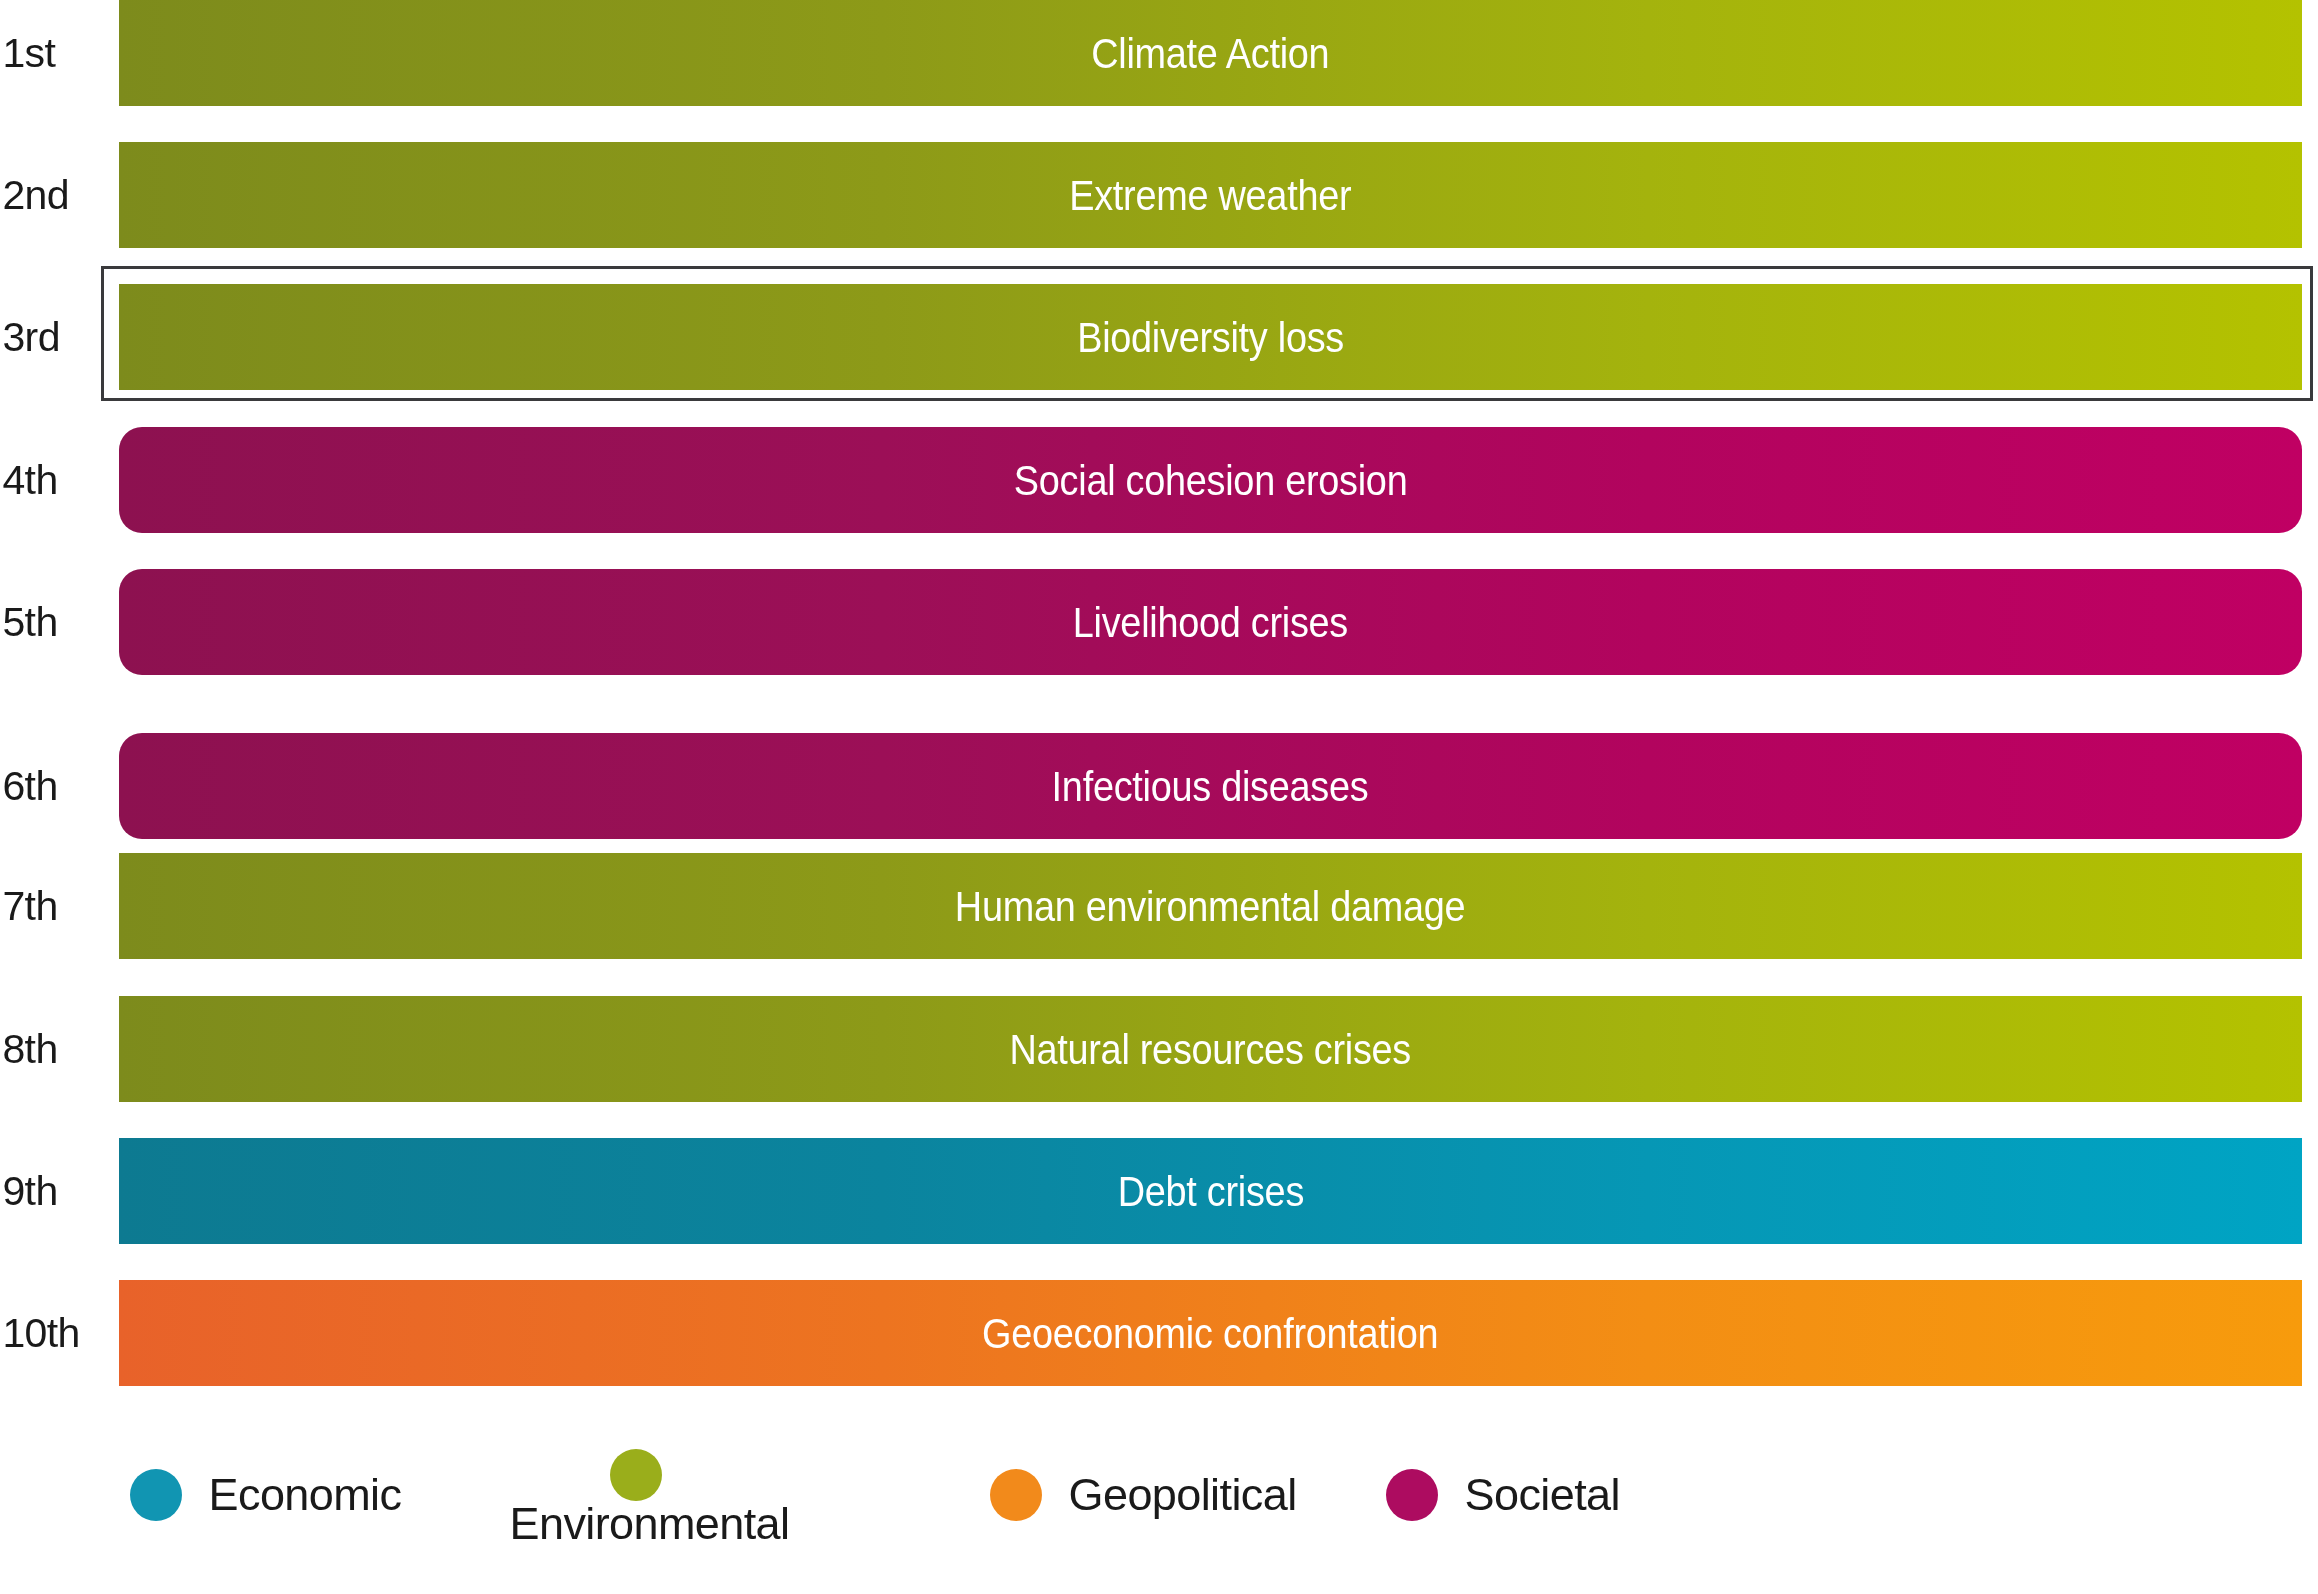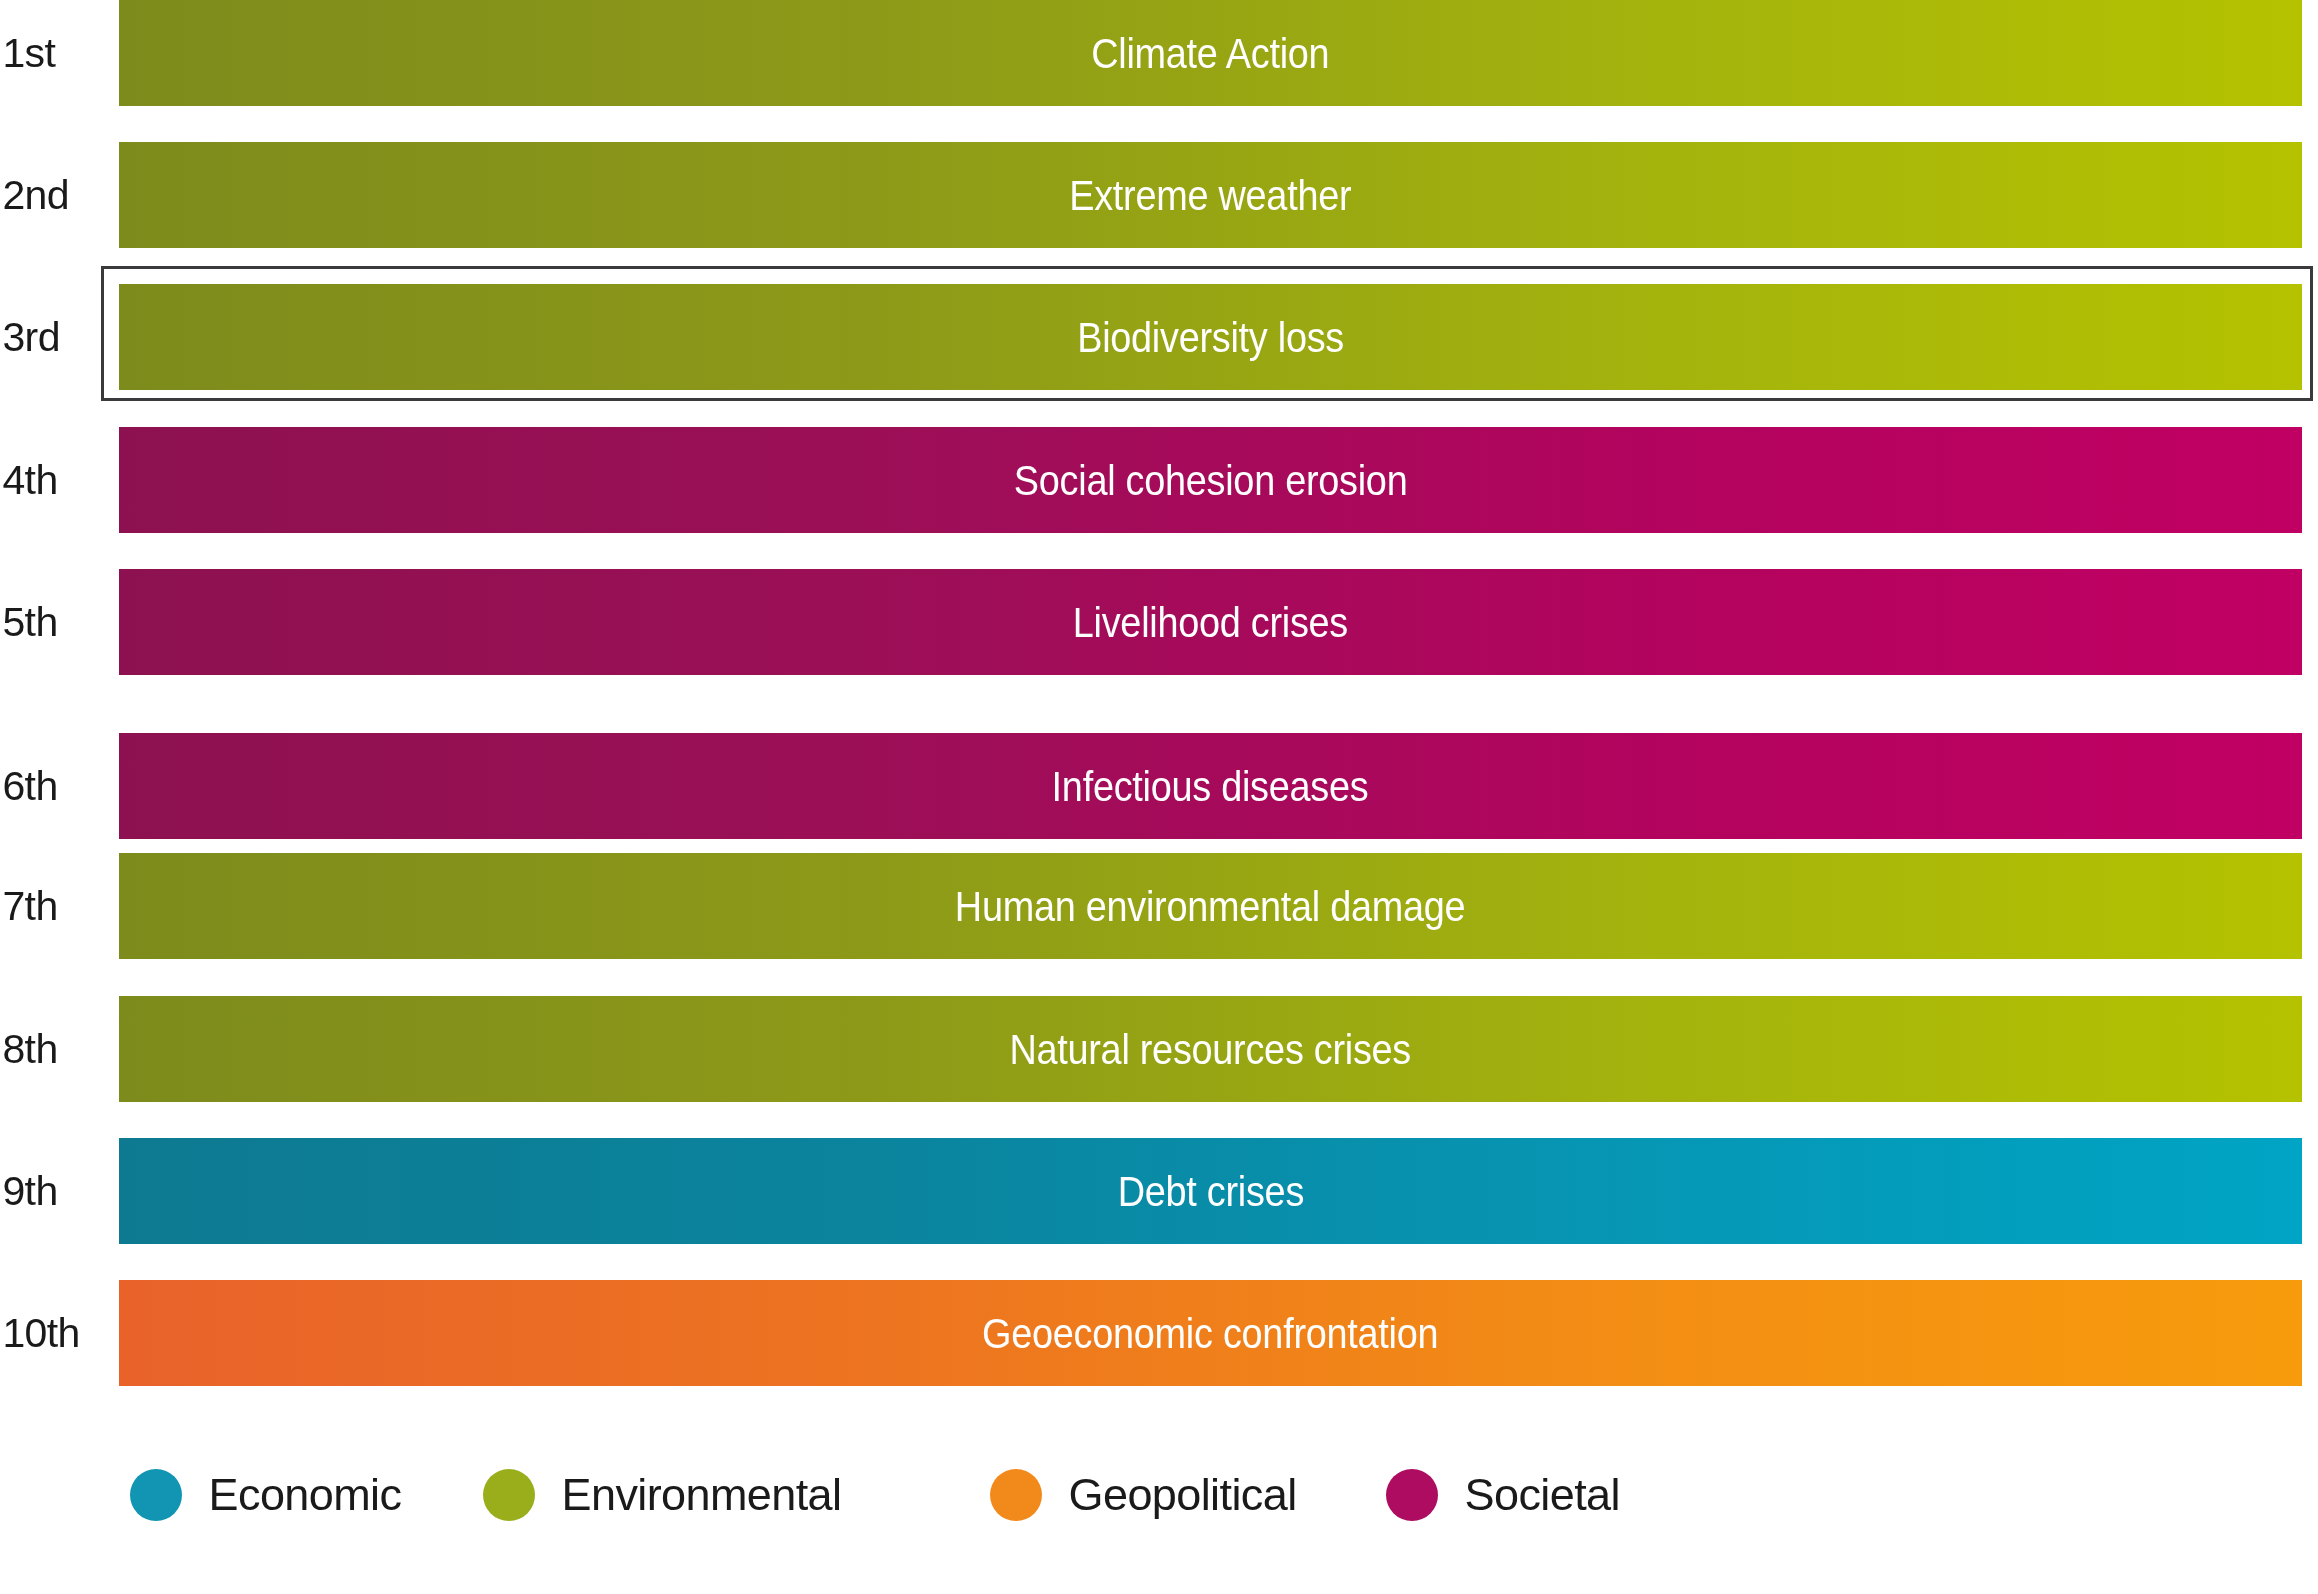--- a/index.html
+++ b/index.html
@@ -67,21 +67,21 @@
     font-weight: 400;
     letter-spacing: -0.3px;
     line-height: 1;
     white-space: nowrap;
     transform: scaleX(0.88);
     transform-origin: center;
   }
 
   
   .cat-environmental { background: linear-gradient(to right, #7d8b1c 0%, #8d9a18 35%, #a4b30d 70%, #b4c200 100%); justify-content: center; }
-  .cat-societal      { background: linear-gradient(to right, #8d1150 0%, #9c0f57 35%, #b2045e 70%, #c00063 100%); }
+  .cat-societal      { background: linear-gradient(to right, #8d1150 0%, #9c0f57 35%, #b2045e 70%, #c00063 100%); border-radius: 23px; }
   .cat-economic      { background: linear-gradient(to right, #0d7a91 0%, #0b849e 35%, #0697b5 70%, #00a4c4 100%); }
   .cat-geopolitical  { background: linear-gradient(to right, #e8622a 0%, #ed7420 35%, #f38e14 70%, #f79b0c 100%); }
 
   
   #highlight-box {
     position: absolute;
     left: 101px;
     top: 274px;
     width: 2212px;
     height: 135px;
@@ -196,21 +196,21 @@
       </div>
     </div>
 
   <div id="highlight-box" style="top: 266px;"></div>
 
   <div id="legend">
       <div class="legend-item" style="left: 130px;">
         <span class="legend-dot dot-economic"></span>
         <span class="legend-text">Economic</span>
       </div>
-      <div class="legend-item" style="left: 483px;">
+      <div class="legend-item" style="left: 483px; flex-direction: column;">
         <span class="legend-dot dot-environmental"></span>
         <span class="legend-text">Environmental</span>
       </div>
       <div class="legend-item" style="left: 990px;">
         <span class="legend-dot dot-geopolitical"></span>
         <span class="legend-text">Geopolitical</span>
       </div>
       <div class="legend-item" style="left: 1386px;">
         <span class="legend-dot dot-societal"></span>
         <span class="legend-text">Societal</span>

